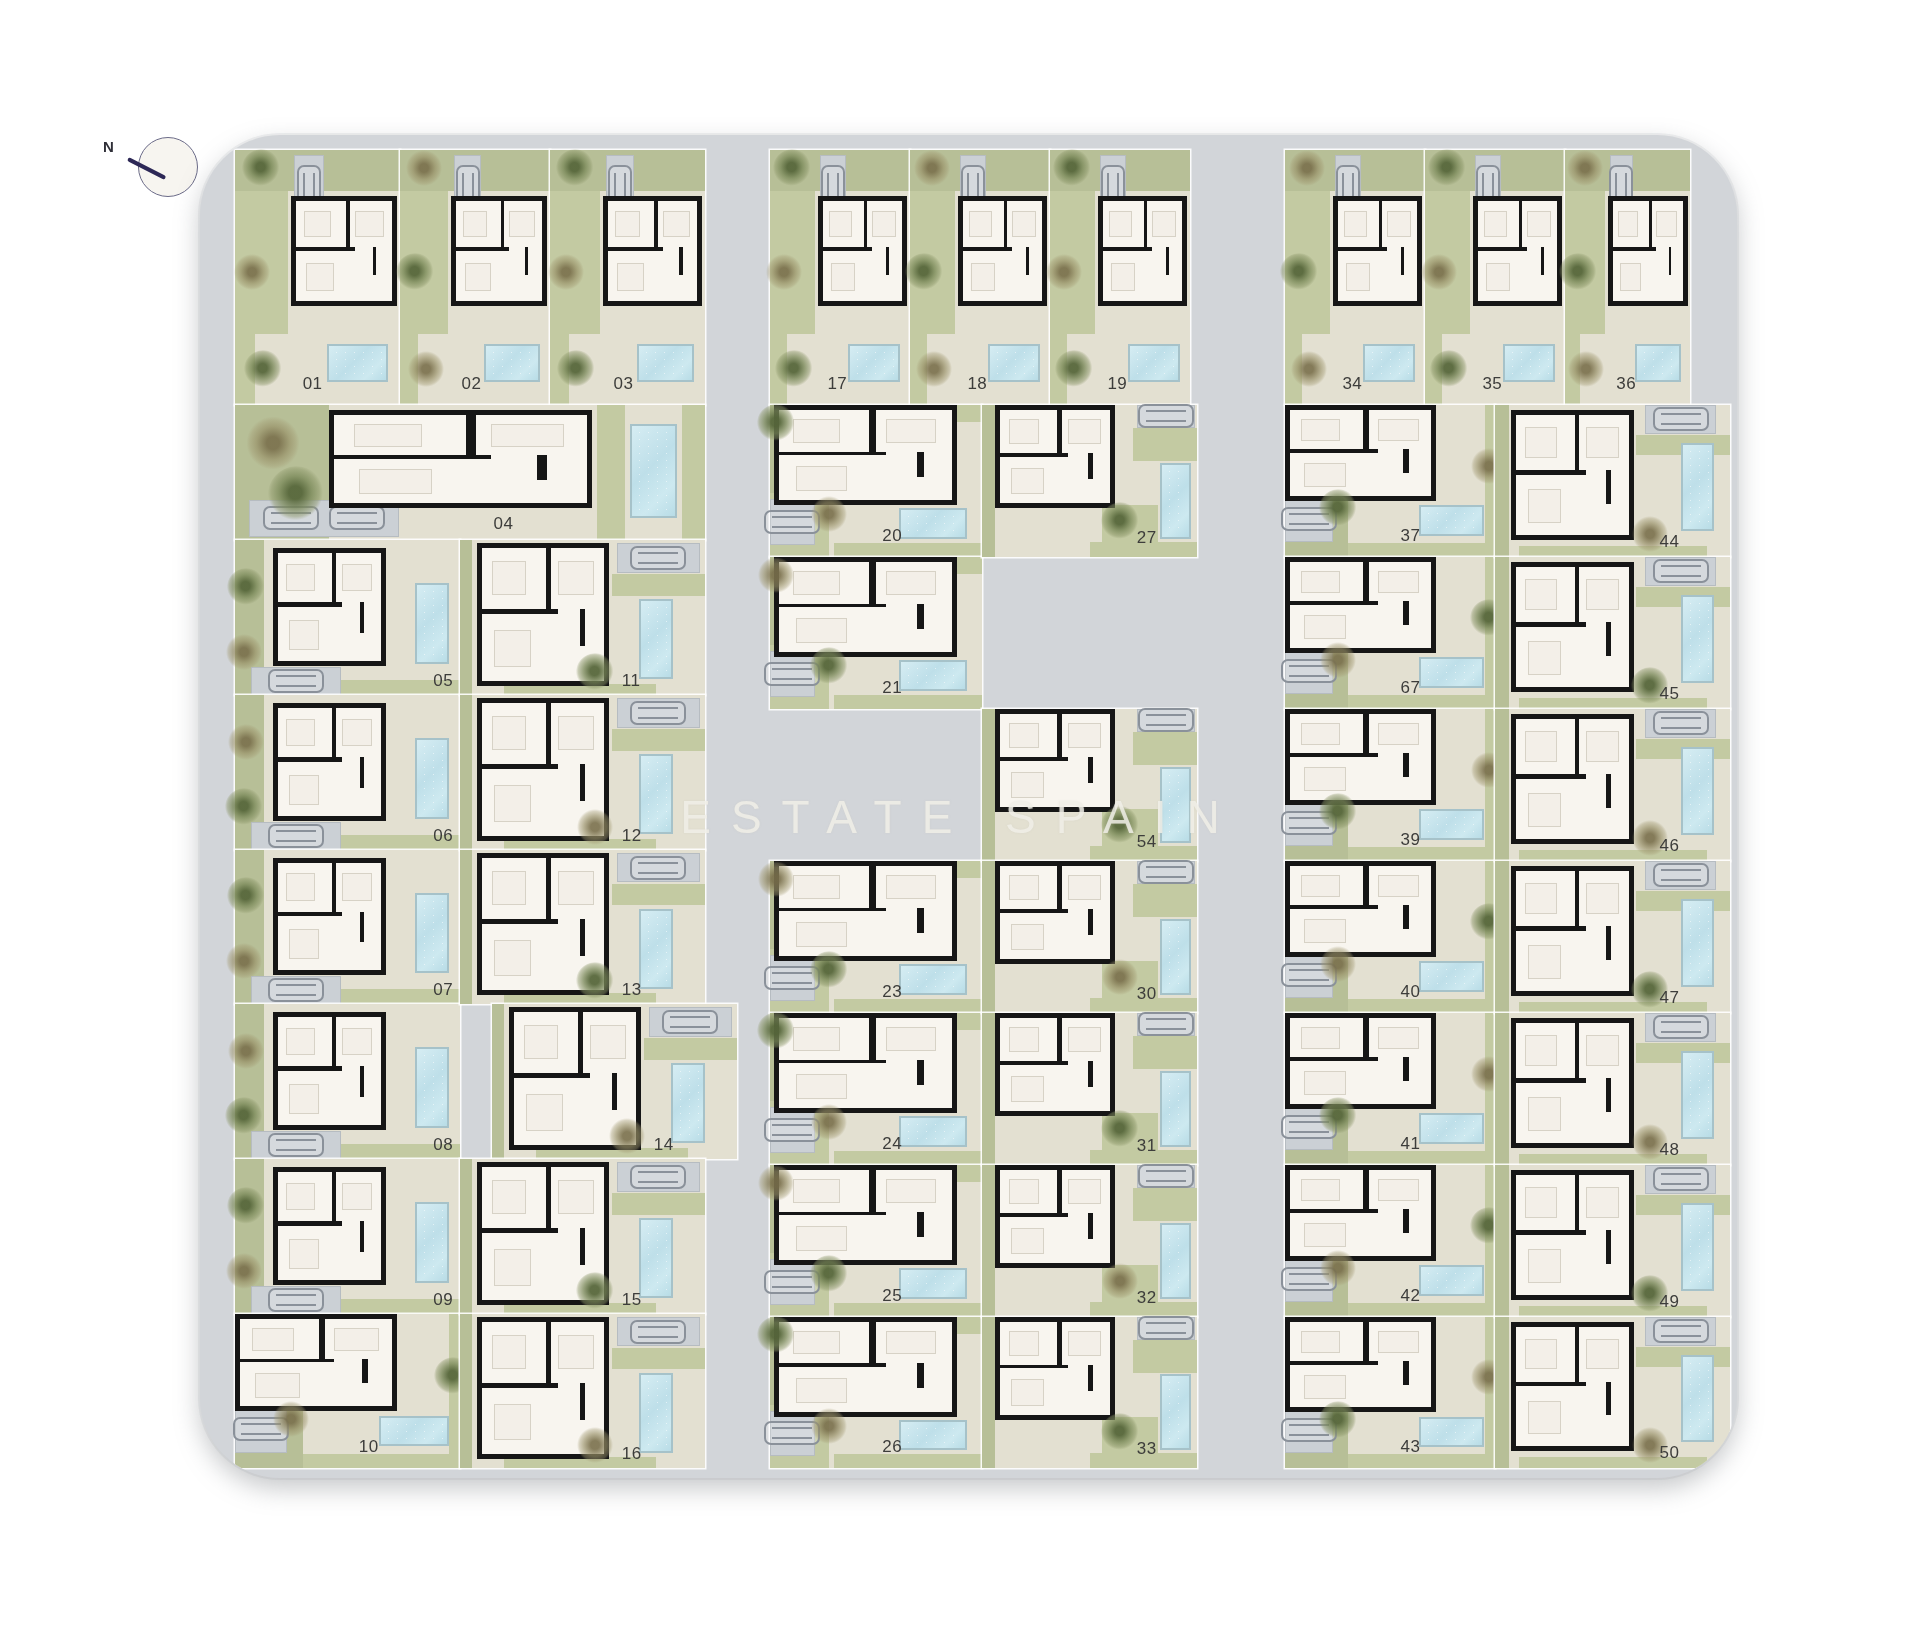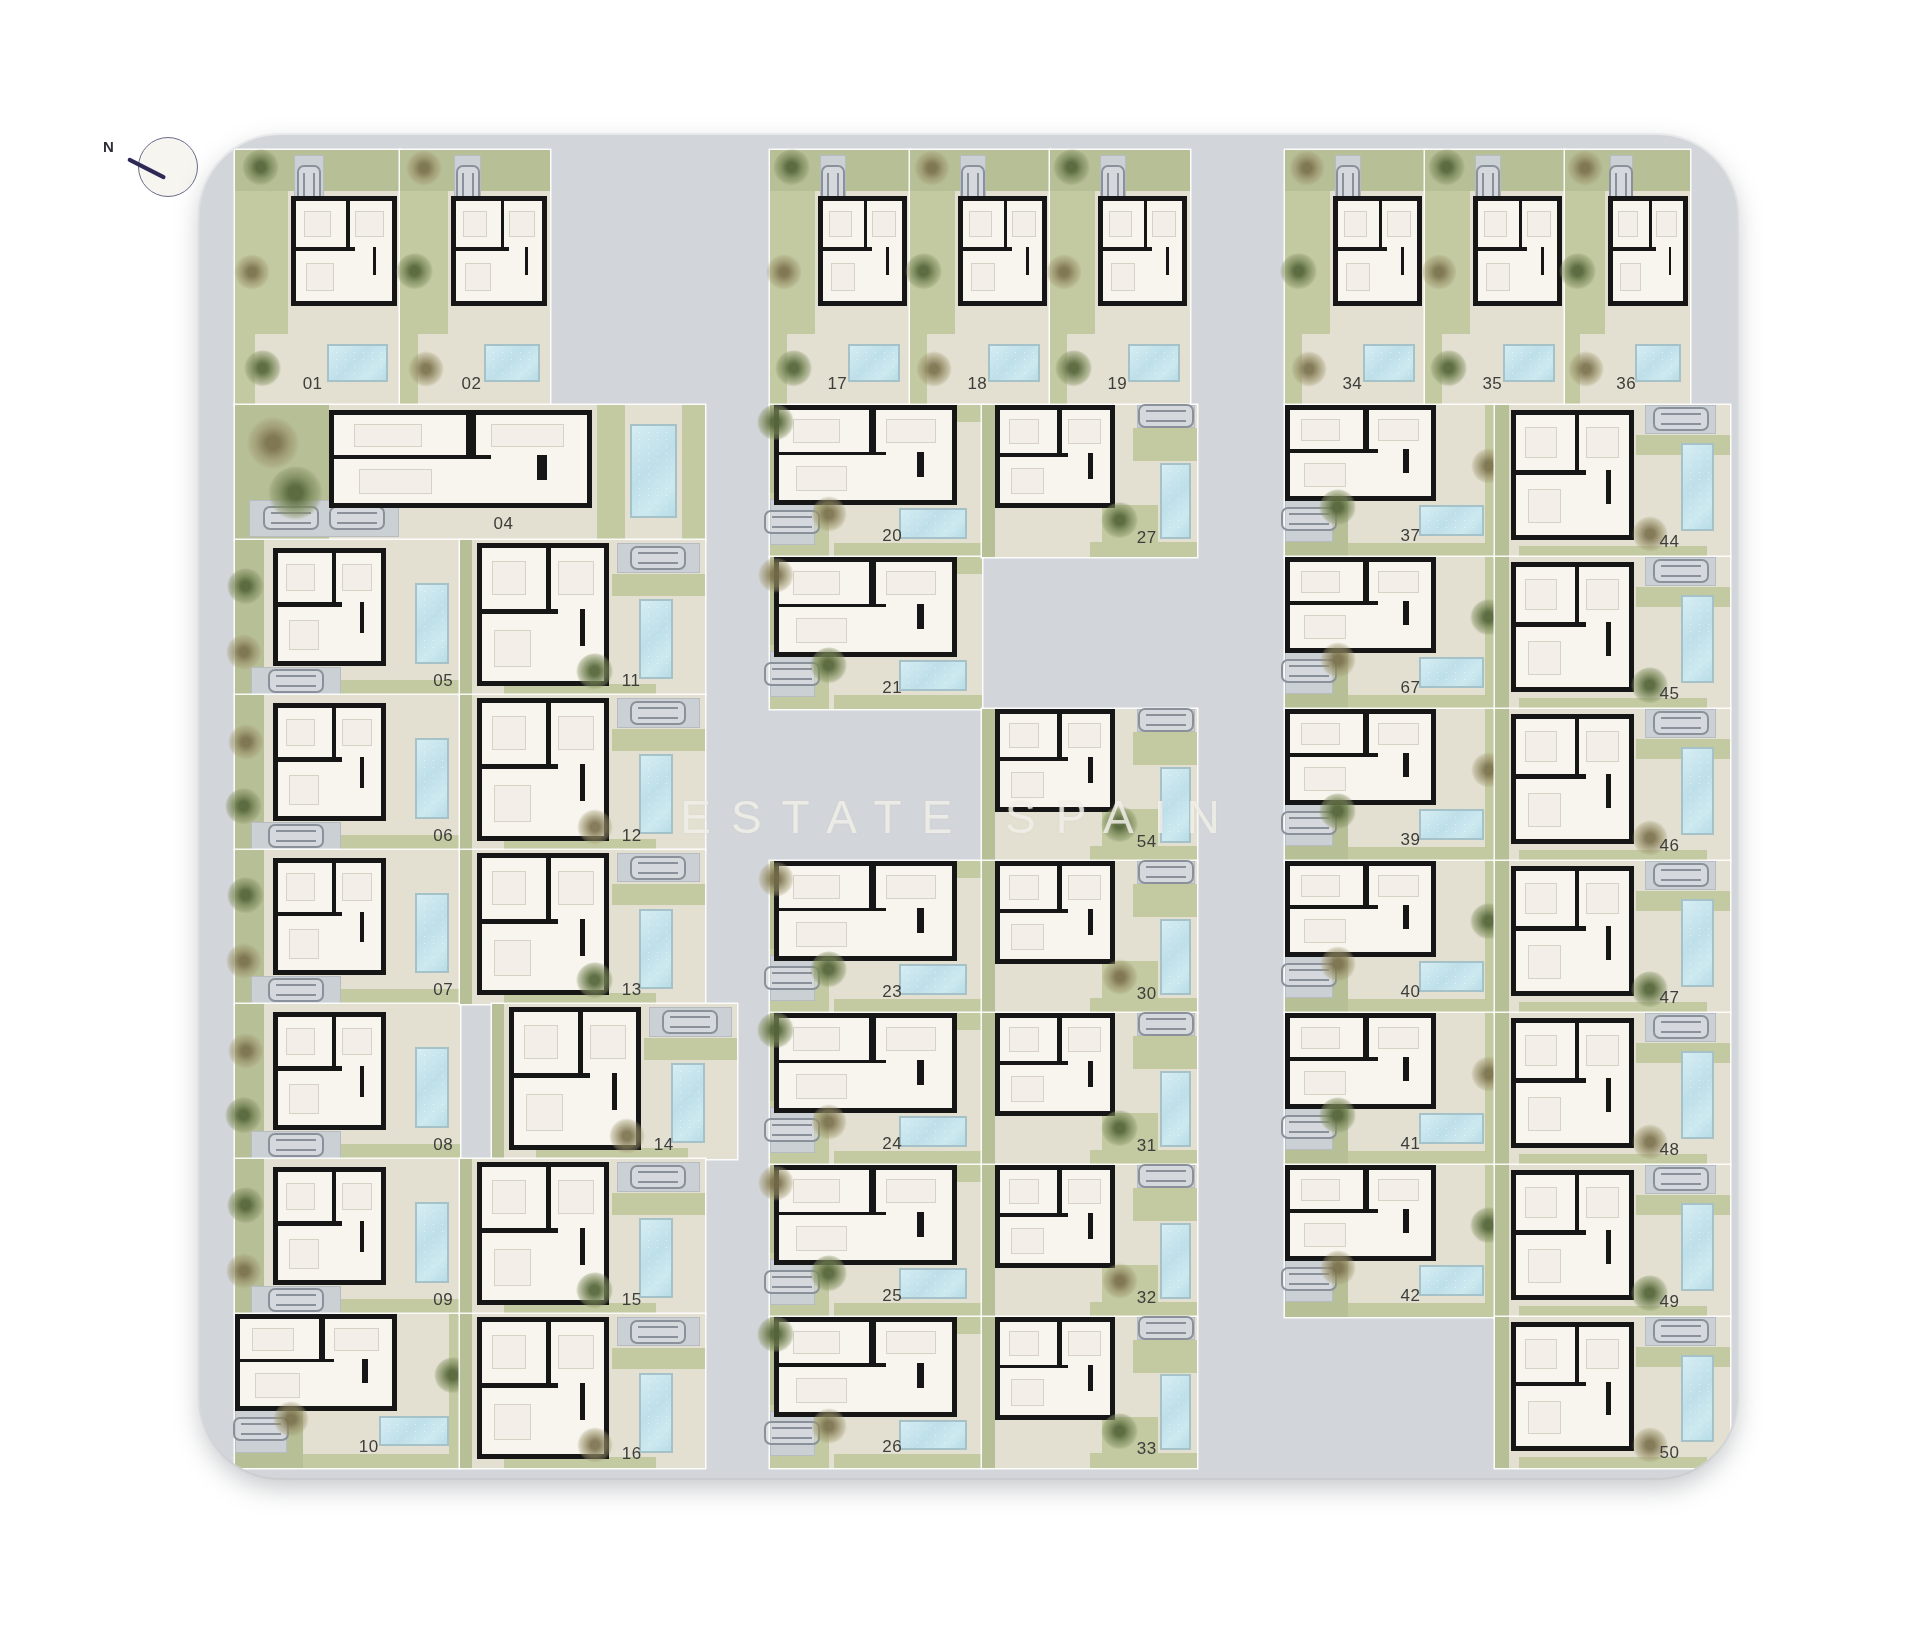--- a/index.html
+++ b/index.html
@@ -97,20 +97,44 @@
           <div class="wall" style="left: 52%; top: 0%; width: 4%; height: 46%;"></div>
           <div class="wall" style="left: 0%; top: 46%; width: 62%; height: 4%;"></div>
           <div class="wall" style="left: 80%; top: 46%; width: 4%; height: 28%;"></div>
         </div>
         <div class="pool" style="left: 56%; top: 76%; width: 37%; height: 15%;"></div>
         <div class="tree alt" style="left: 16%; top: 7%;"></div>
         <div class="tree" style="left: 10%; top: 48%;"></div>
         <div class="tree alt" style="left: 17%; top: 86%;"></div>
         <div class="num" style="left: 41%; bottom: 13px;">02</div>
       </div>
+      <div class="plot" style="left: 350px; top: 15px; width: 155px; height: 255px;">
+        <div class="green dark" style="left: 0%; top: 0%; width: 100%; height: 16%;"></div>
+        <div class="green" style="left: 0%; top: 16%; width: 32%; height: 56%;"></div>
+        <div class="green" style="left: 0%; top: 72%; width: 12%; height: 28%;"></div>
+        <div class="pad" style="left: 36%; top: 2%; width: 18%; height: 30%;">
+          <div class="car v">
+            <i class="f"></i>
+            <i class="b"></i>
+          </div>
+        </div>
+        <div class="house" style="left: 34%; top: 18%; width: 64%; height: 43%;">
+          <div class="furn" style="left: 8%; top: 10%; width: 26%; height: 24%;"></div>
+          <div class="furn" style="left: 62%; top: 10%; width: 28%; height: 24%;"></div>
+          <div class="furn" style="left: 10%; top: 62%; width: 28%; height: 26%;"></div>
+          <div class="wall" style="left: 52%; top: 0%; width: 4%; height: 46%;"></div>
+          <div class="wall" style="left: 0%; top: 46%; width: 62%; height: 4%;"></div>
+          <div class="wall" style="left: 80%; top: 46%; width: 4%; height: 28%;"></div>
+        </div>
+        <div class="pool" style="left: 56%; top: 76%; width: 37%; height: 15%;"></div>
+        <div class="tree" style="left: 16%; top: 7%;"></div>
+        <div class="tree alt" style="left: 10%; top: 48%;"></div>
+        <div class="tree" style="left: 17%; top: 86%;"></div>
+        <div class="num" style="left: 41%; bottom: 13px;">03</div>
+      </div>
       <div class="plot" style="left: 35px; top: 270px; width: 470px; height: 135px;">
         <div class="green dark" style="left: 0%; top: 0%; width: 20%; height: 100%;"></div>
         <div class="green" style="left: 77%; top: 0%; width: 6%; height: 100%;"></div>
         <div class="green" style="left: 95%; top: 0%; width: 5%; height: 100%;"></div>
         <div class="pad" style="left: 3%; top: 70%; width: 32%; height: 28%;">
           <div class="car">
             <i class="f"></i>
             <i class="b"></i>
           </div>
           <div class="car">
@@ -953,20 +977,43 @@
           <div class="furn" style="left: 10%; top: 62%; width: 28%; height: 26%;"></div>
           <div class="wall" style="left: 52%; top: 0%; width: 4%; height: 46%;"></div>
           <div class="wall" style="left: 0%; top: 46%; width: 62%; height: 4%;"></div>
           <div class="wall" style="left: 80%; top: 46%; width: 4%; height: 28%;"></div>
         </div>
         <div class="pool" style="left: 64%; top: 66%; width: 31%; height: 20%;"></div>
         <div class="tree alt" style="left: 25%; top: 68%;"></div>
         <div class="tree" style="left: 97%; top: 40%;"></div>
         <div class="num" style="left: 55%; bottom: 13px;">42</div>
       </div>
+      <div class="plot" style="left: 1085px; top: 1182px; width: 210px; height: 151px;">
+        <div class="green dark" style="left: 0%; top: 56%; width: 30%; height: 44%;"></div>
+        <div class="green" style="left: 95%; top: 0%; width: 5%; height: 100%;"></div>
+        <div class="green" style="left: 30%; top: 91%; width: 65%; height: 9%;"></div>
+        <div class="pad" style="left: 0%; top: 60%; width: 23%; height: 30%;">
+          <div class="car">
+            <i class="f"></i>
+            <i class="b"></i>
+          </div>
+        </div>
+        <div class="house" style="left: 0%; top: 0%; width: 72%; height: 63%;">
+          <div class="furn" style="left: 8%; top: 10%; width: 26%; height: 24%;"></div>
+          <div class="furn" style="left: 62%; top: 10%; width: 28%; height: 24%;"></div>
+          <div class="furn" style="left: 10%; top: 62%; width: 28%; height: 26%;"></div>
+          <div class="wall" style="left: 52%; top: 0%; width: 4%; height: 46%;"></div>
+          <div class="wall" style="left: 0%; top: 46%; width: 62%; height: 4%;"></div>
+          <div class="wall" style="left: 80%; top: 46%; width: 4%; height: 28%;"></div>
+        </div>
+        <div class="pool" style="left: 64%; top: 66%; width: 31%; height: 20%;"></div>
+        <div class="tree" style="left: 25%; top: 68%;"></div>
+        <div class="tree alt" style="left: 97%; top: 40%;"></div>
+        <div class="num" style="left: 55%; bottom: 13px;">43</div>
+      </div>
       <div class="plot" style="left: 1295px; top: 270px; width: 235px; height: 152px;">
         <div class="green dark" style="left: 0%; top: 0%; width: 6%; height: 100%;"></div>
         <div class="green" style="left: 60%; top: 20%; width: 40%; height: 13%;"></div>
         <div class="green" style="left: 10%; top: 93%; width: 80%; height: 7%;"></div>
         <div class="pad" style="left: 64%; top: 0%; width: 30%; height: 19%;">
           <div class="car">
             <i class="f"></i>
             <i class="b"></i>
           </div>
         </div>

